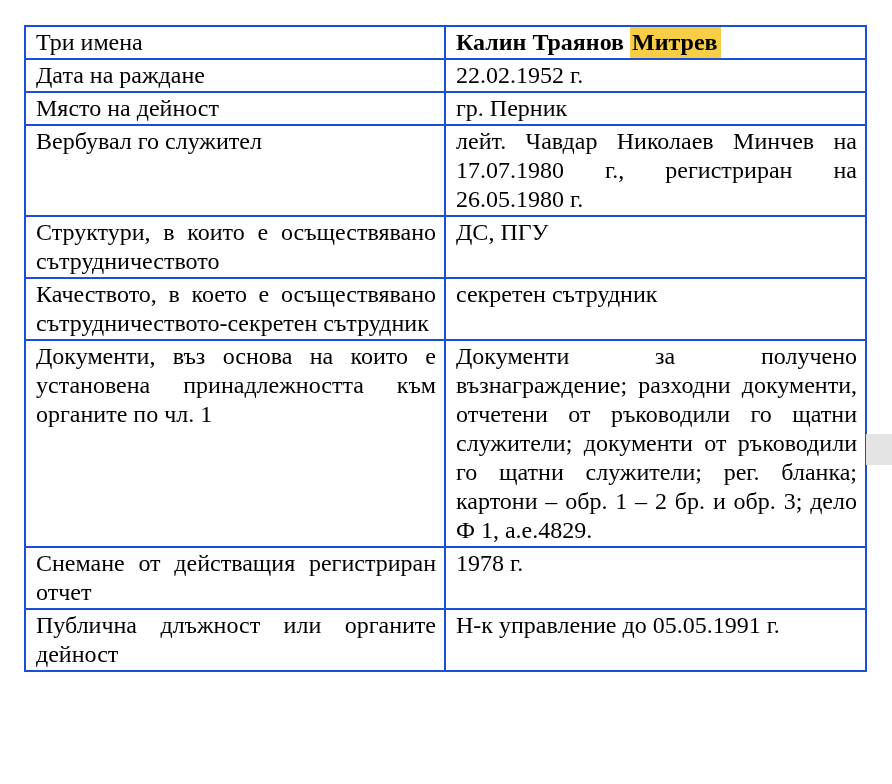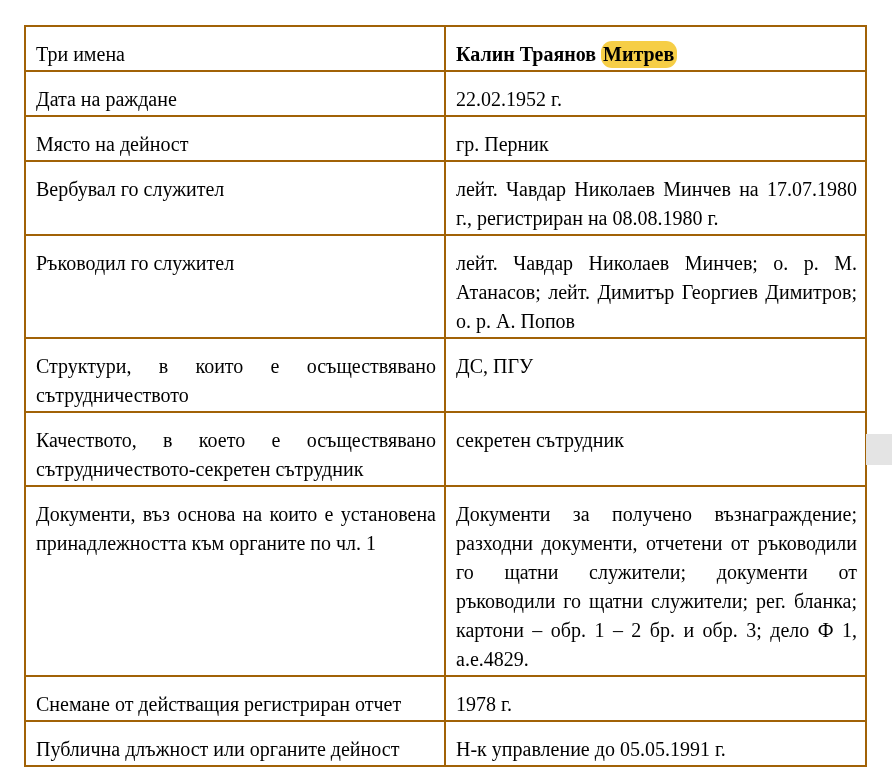--- a/index.html
+++ b/index.html
@@ -20,36 +20,35 @@
   }
   table.dossier {
     position: absolute;
     left: 24px;
     top: 25px;
     width: 841px;
     border-collapse: collapse;
     table-layout: fixed;
   }
   table.dossier td {
-    border: 2px solid #a16207;
+    border: 2px solid #1d4ed8;
     vertical-align: top;
-    font-size: 20px;
+    font-size: 24px;
     line-height: 29px;
-    padding: 13px 8px 1px 10px;
+    padding: 1px 8px 1px 10px;
     text-align: justify;
     word-spacing: normal;
   }
   td.value-bold {
     font-weight: bold;
     text-align: left;
   }
   .hl {
     background: var(--hl, #F6CE46);
     padding: 2px 3px 3px 2px;
-    border-radius: 11px;
   }
   .scroll-fragment {
     position: absolute;
     right: 0;
     top: 434px;
     width: 26px;
     height: 31px;
     background: var(--scroll, #E4E4E4);
   }
 </style>
@@ -71,25 +70,21 @@
       <tr>
         <td>Дата на раждане</td>
         <td>22.02.1952 г.</td>
       </tr>
       <tr>
         <td>Място на дейност</td>
         <td>гр. Перник</td>
       </tr>
       <tr>
         <td>Вербувал го служител</td>
-        <td>лейт. Чавдар Николаев Минчев на 17.07.1980 г., регистриран на 08.08.1980 г.</td>
-      </tr>
-      <tr>
-        <td>Ръководил го служител</td>
-        <td>лейт. Чавдар Николаев Минчев; о. р. М. Атанасов; лейт. Димитър Георгиев Димитров; о. р. А. Попов</td>
+        <td>лейт. Чавдар Николаев Минчев на 17.07.1980 г., регистриран на 26.05.1980 г.</td>
       </tr>
       <tr>
         <td>Структури, в които е осъществявано сътрудничеството</td>
         <td>ДС, ПГУ</td>
       </tr>
       <tr>
         <td>Качеството, в което е осъществявано сътрудничеството-секретен сътрудник</td>
         <td>секретен сътрудник</td>
       </tr>
       <tr>

